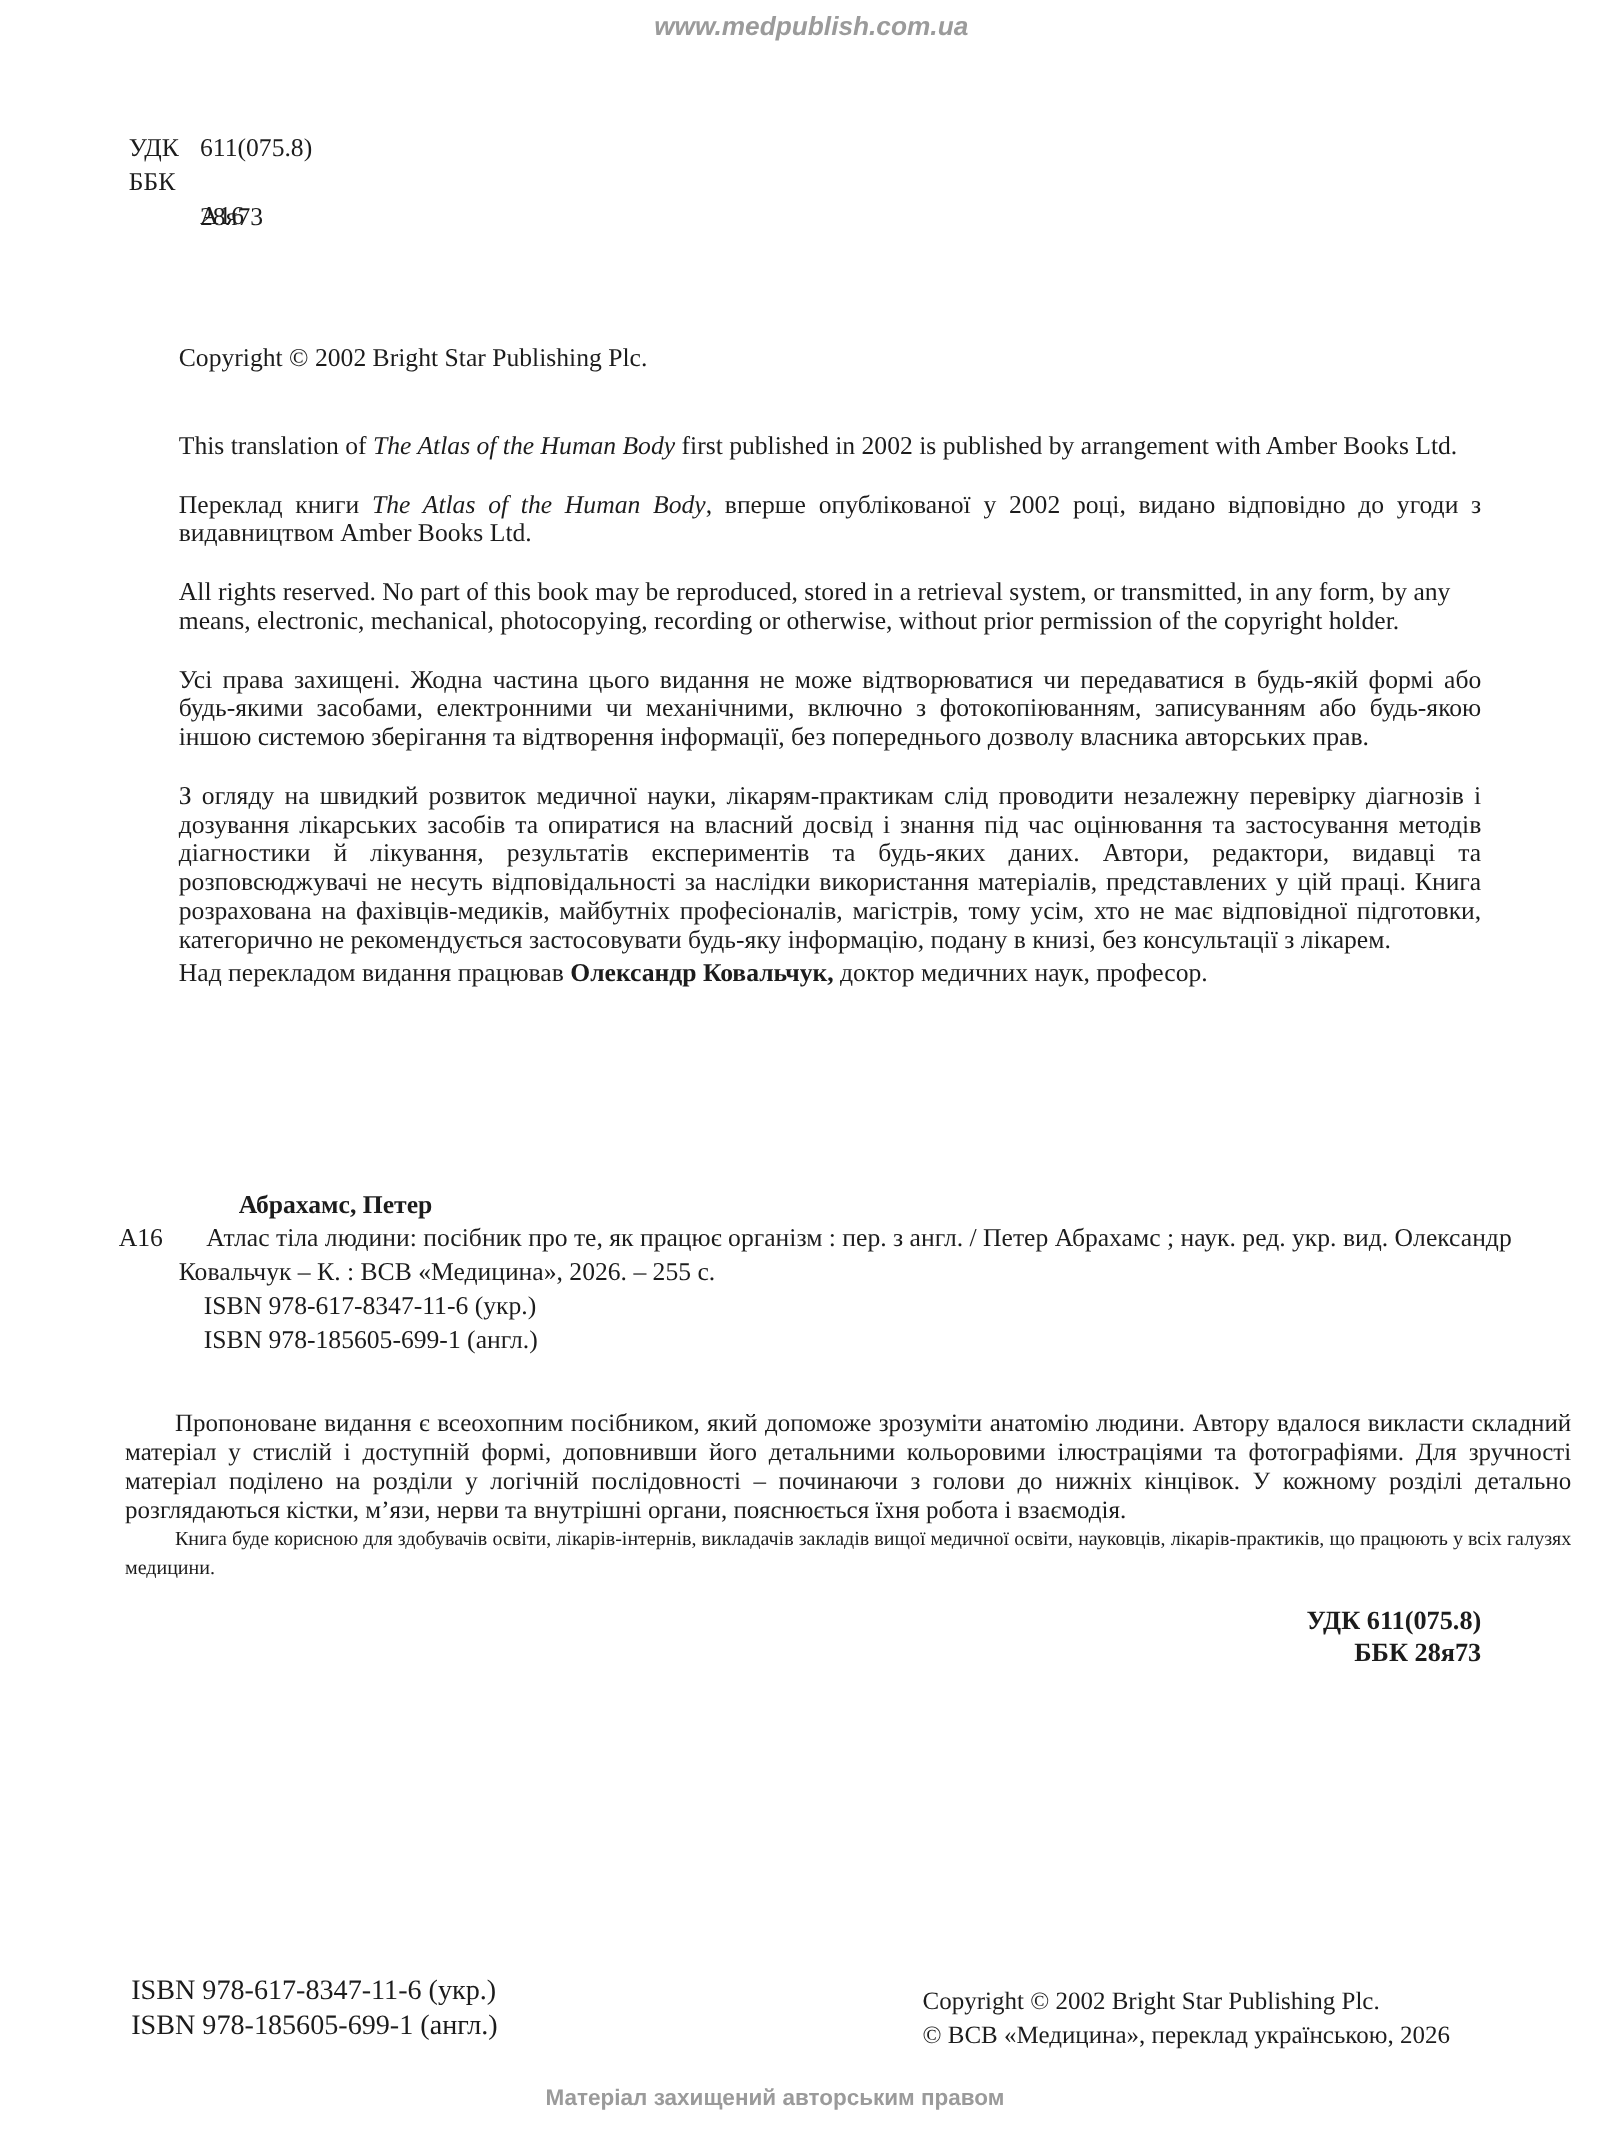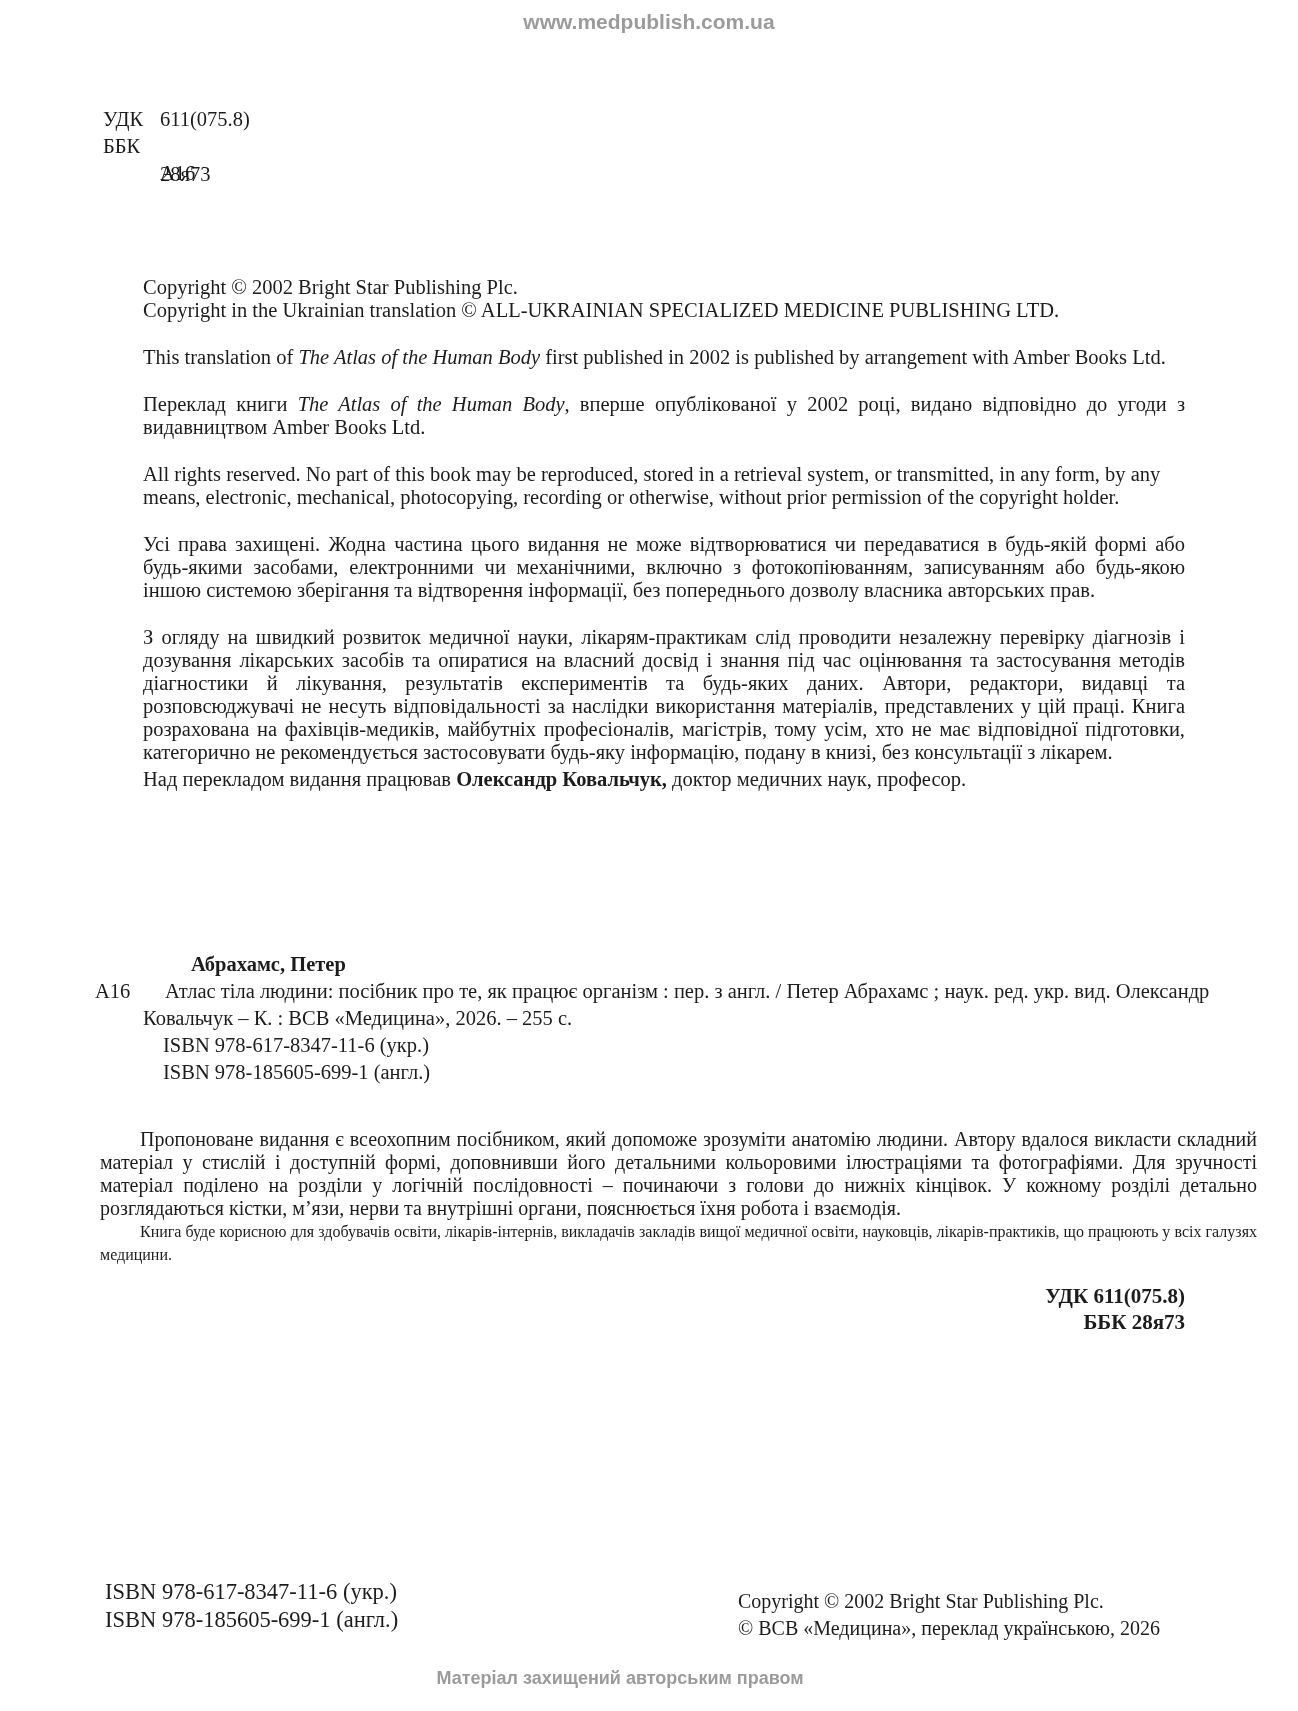--- a/index.html
+++ b/index.html
@@ -29,33 +29,32 @@
   .center { text-align: center; }
   .right { text-align: right; }
   .catalog-line { white-space: nowrap; }
   .isbn-big { font-size: 22.5px; line-height: 28px; }
 </style>
 </head>
 <body>
 
 <div class="page">
 
-  <div class="abs sans-gray center" style="top:10px; left:0; width:1298px; font-size:21px;">www.medpublish.com.ua</div>
+  <div class="abs sans-gray center" style="top:10px; left:0; width:1298px; font-size:21px;font-style:italic;">www.medpublish.com.ua</div>
 
   <div>
     <span class="abs t20" style="top:108px; left:103px;">УДК</span>
     <span class="abs t20" style="top:108px; left:160px;">611(075.8)</span>
     <span class="abs t20" style="top:135px; left:103px;">ББК</span>
     <span class="abs t20" style="top:135px; left:160px;margin-top:28px;">28я73</span>
     <span class="abs t20" style="top:162px; left:160px;">А16</span>
   </div>
 
   <div class="abs t20" style="top:276px; left:143px; width:1042px;">
     <div>Copyright © 2002 Bright Star Publishing Plc.</div>
-    <div>Copyright in the Ukrainian translation © ALL-UKRAINIAN SPECIALIZED MEDICINE PUBLISHING LTD.</div>
   </div>
 
   <div class="abs t20" style="top:346px; left:143px; width:1060px;">
     <span>This translation of </span><span class="i">The Atlas of the Human Body</span><span> first published in 2002 is published by arrangement with Amber Books Ltd.</span>
   </div>
 
   <div class="abs t20 just" style="top:393px; left:143px; width:1042px;">
     <span>Переклад книги </span><span class="i">The Atlas of the Human Body</span><span>, вперше опублікованої у 2002 році, видано відповідно до угоди з видавництвом Amber Books Ltd.</span>
   </div>
 

